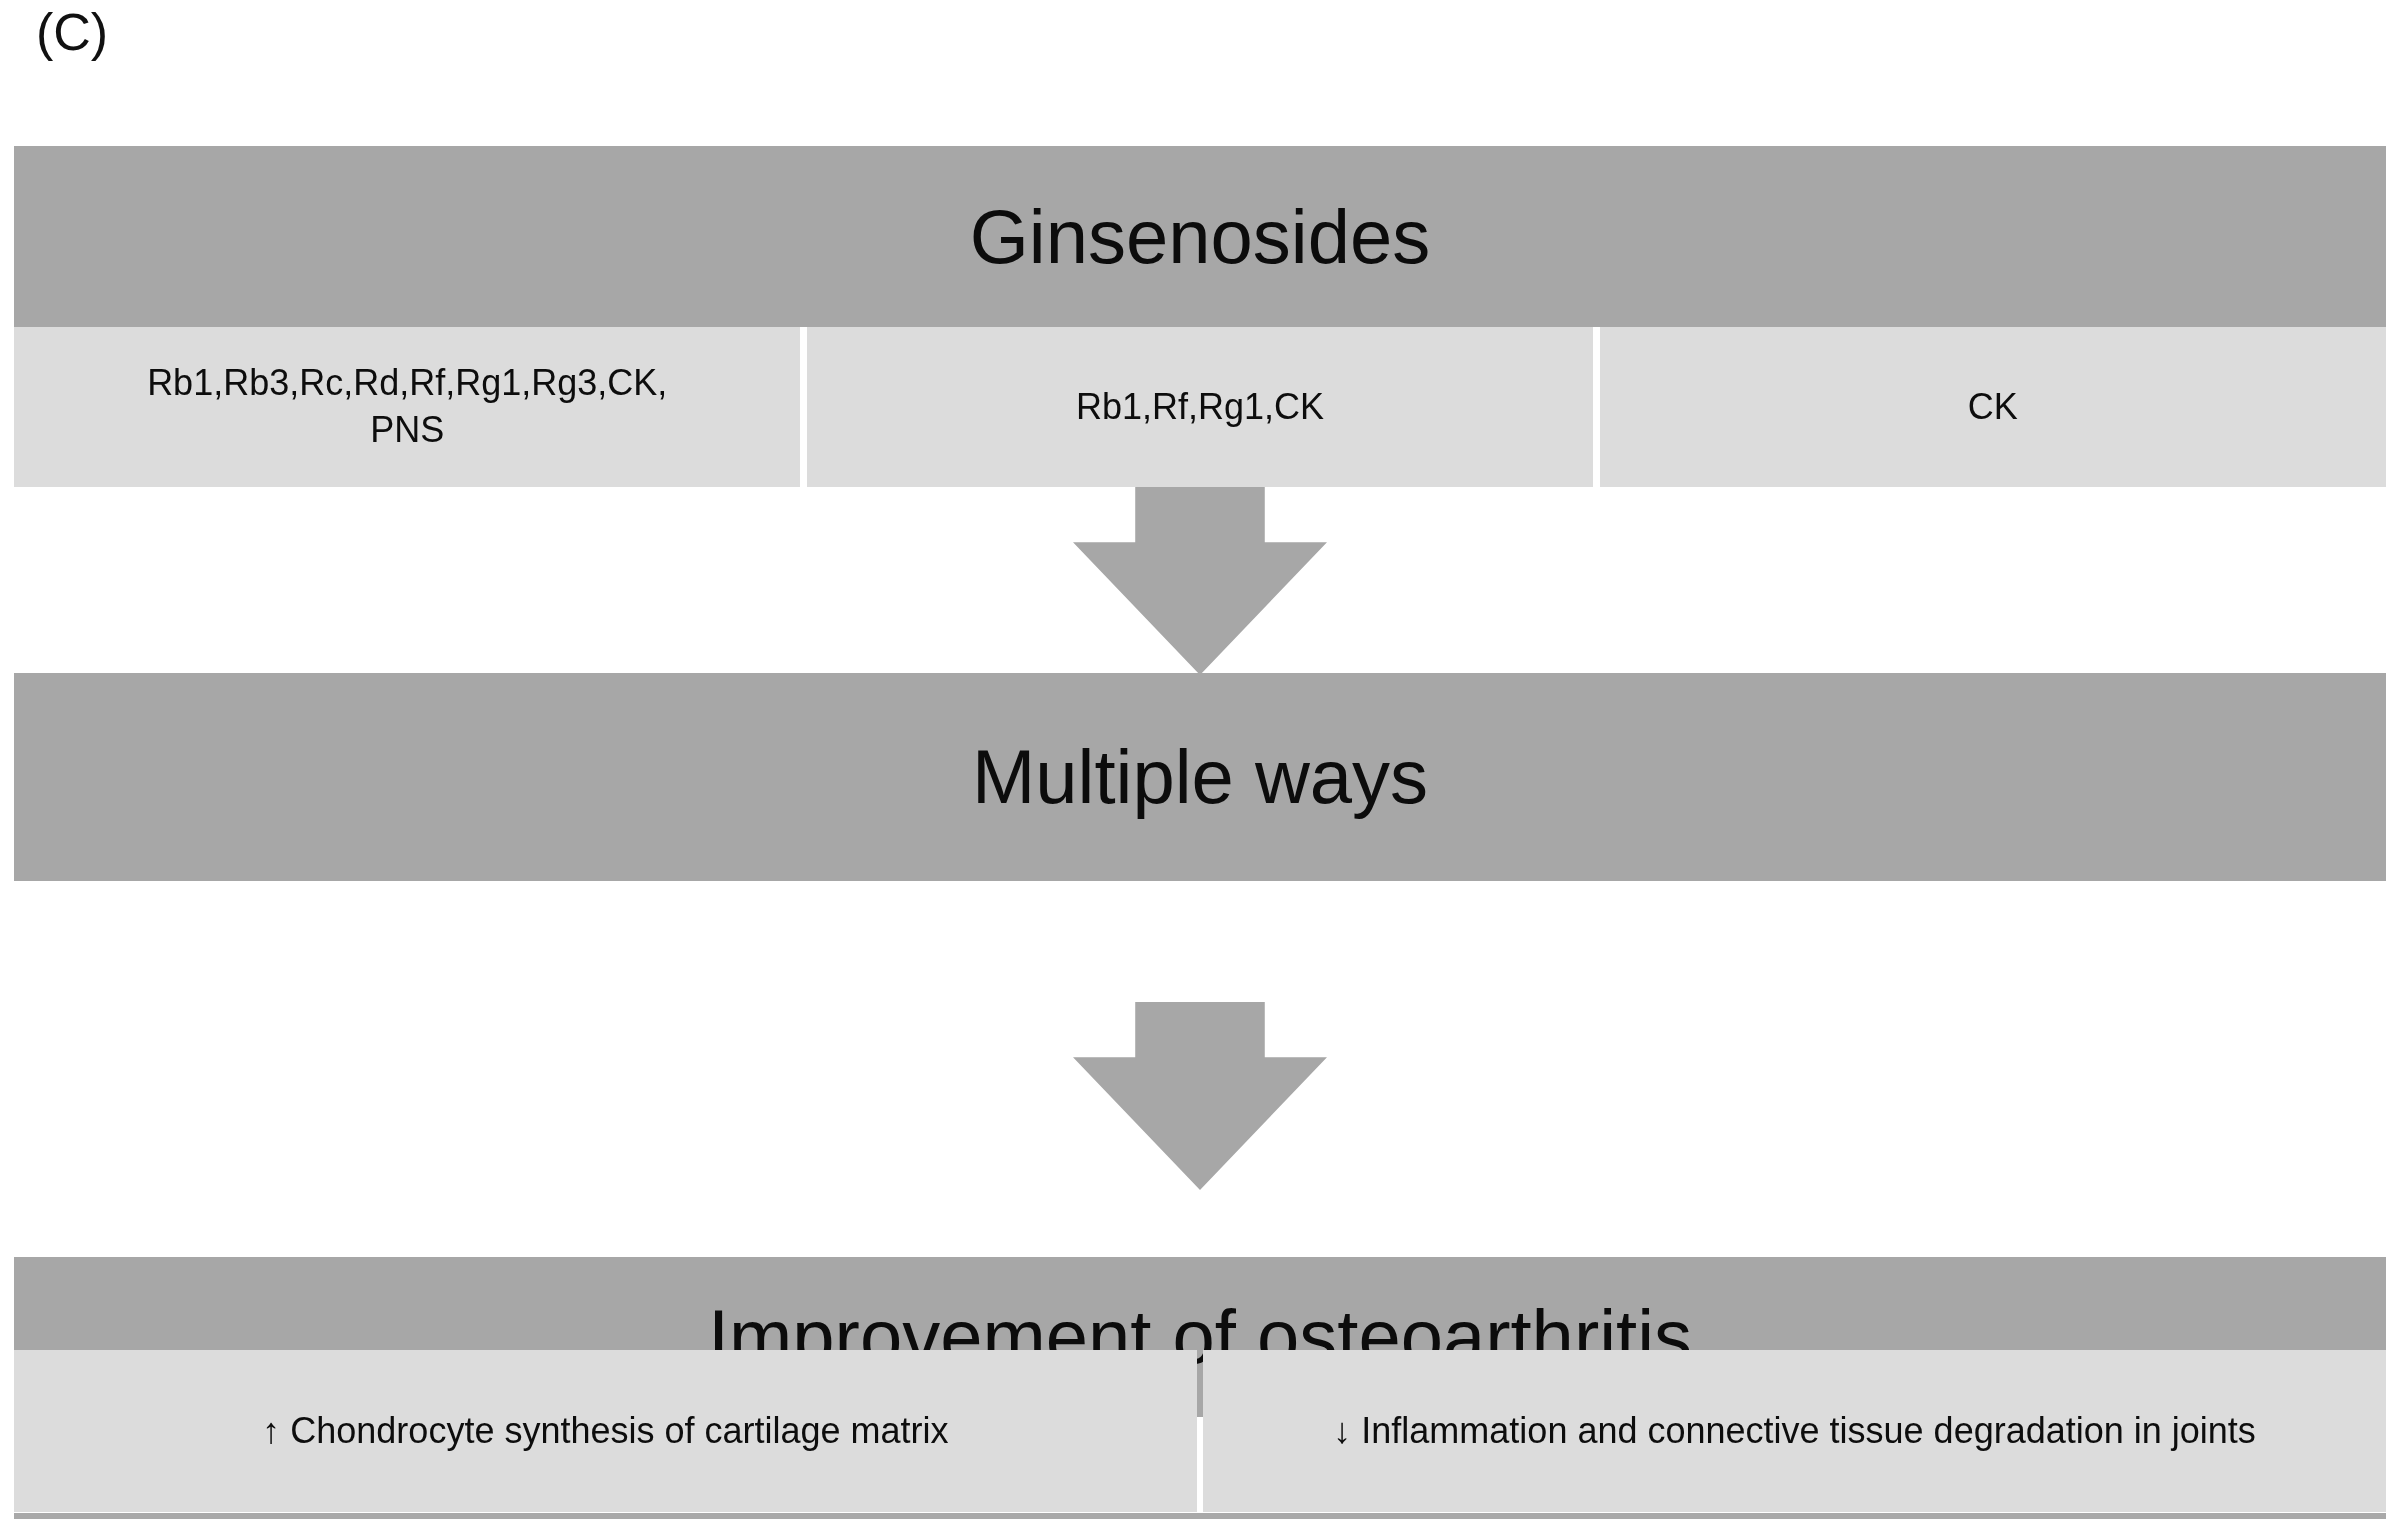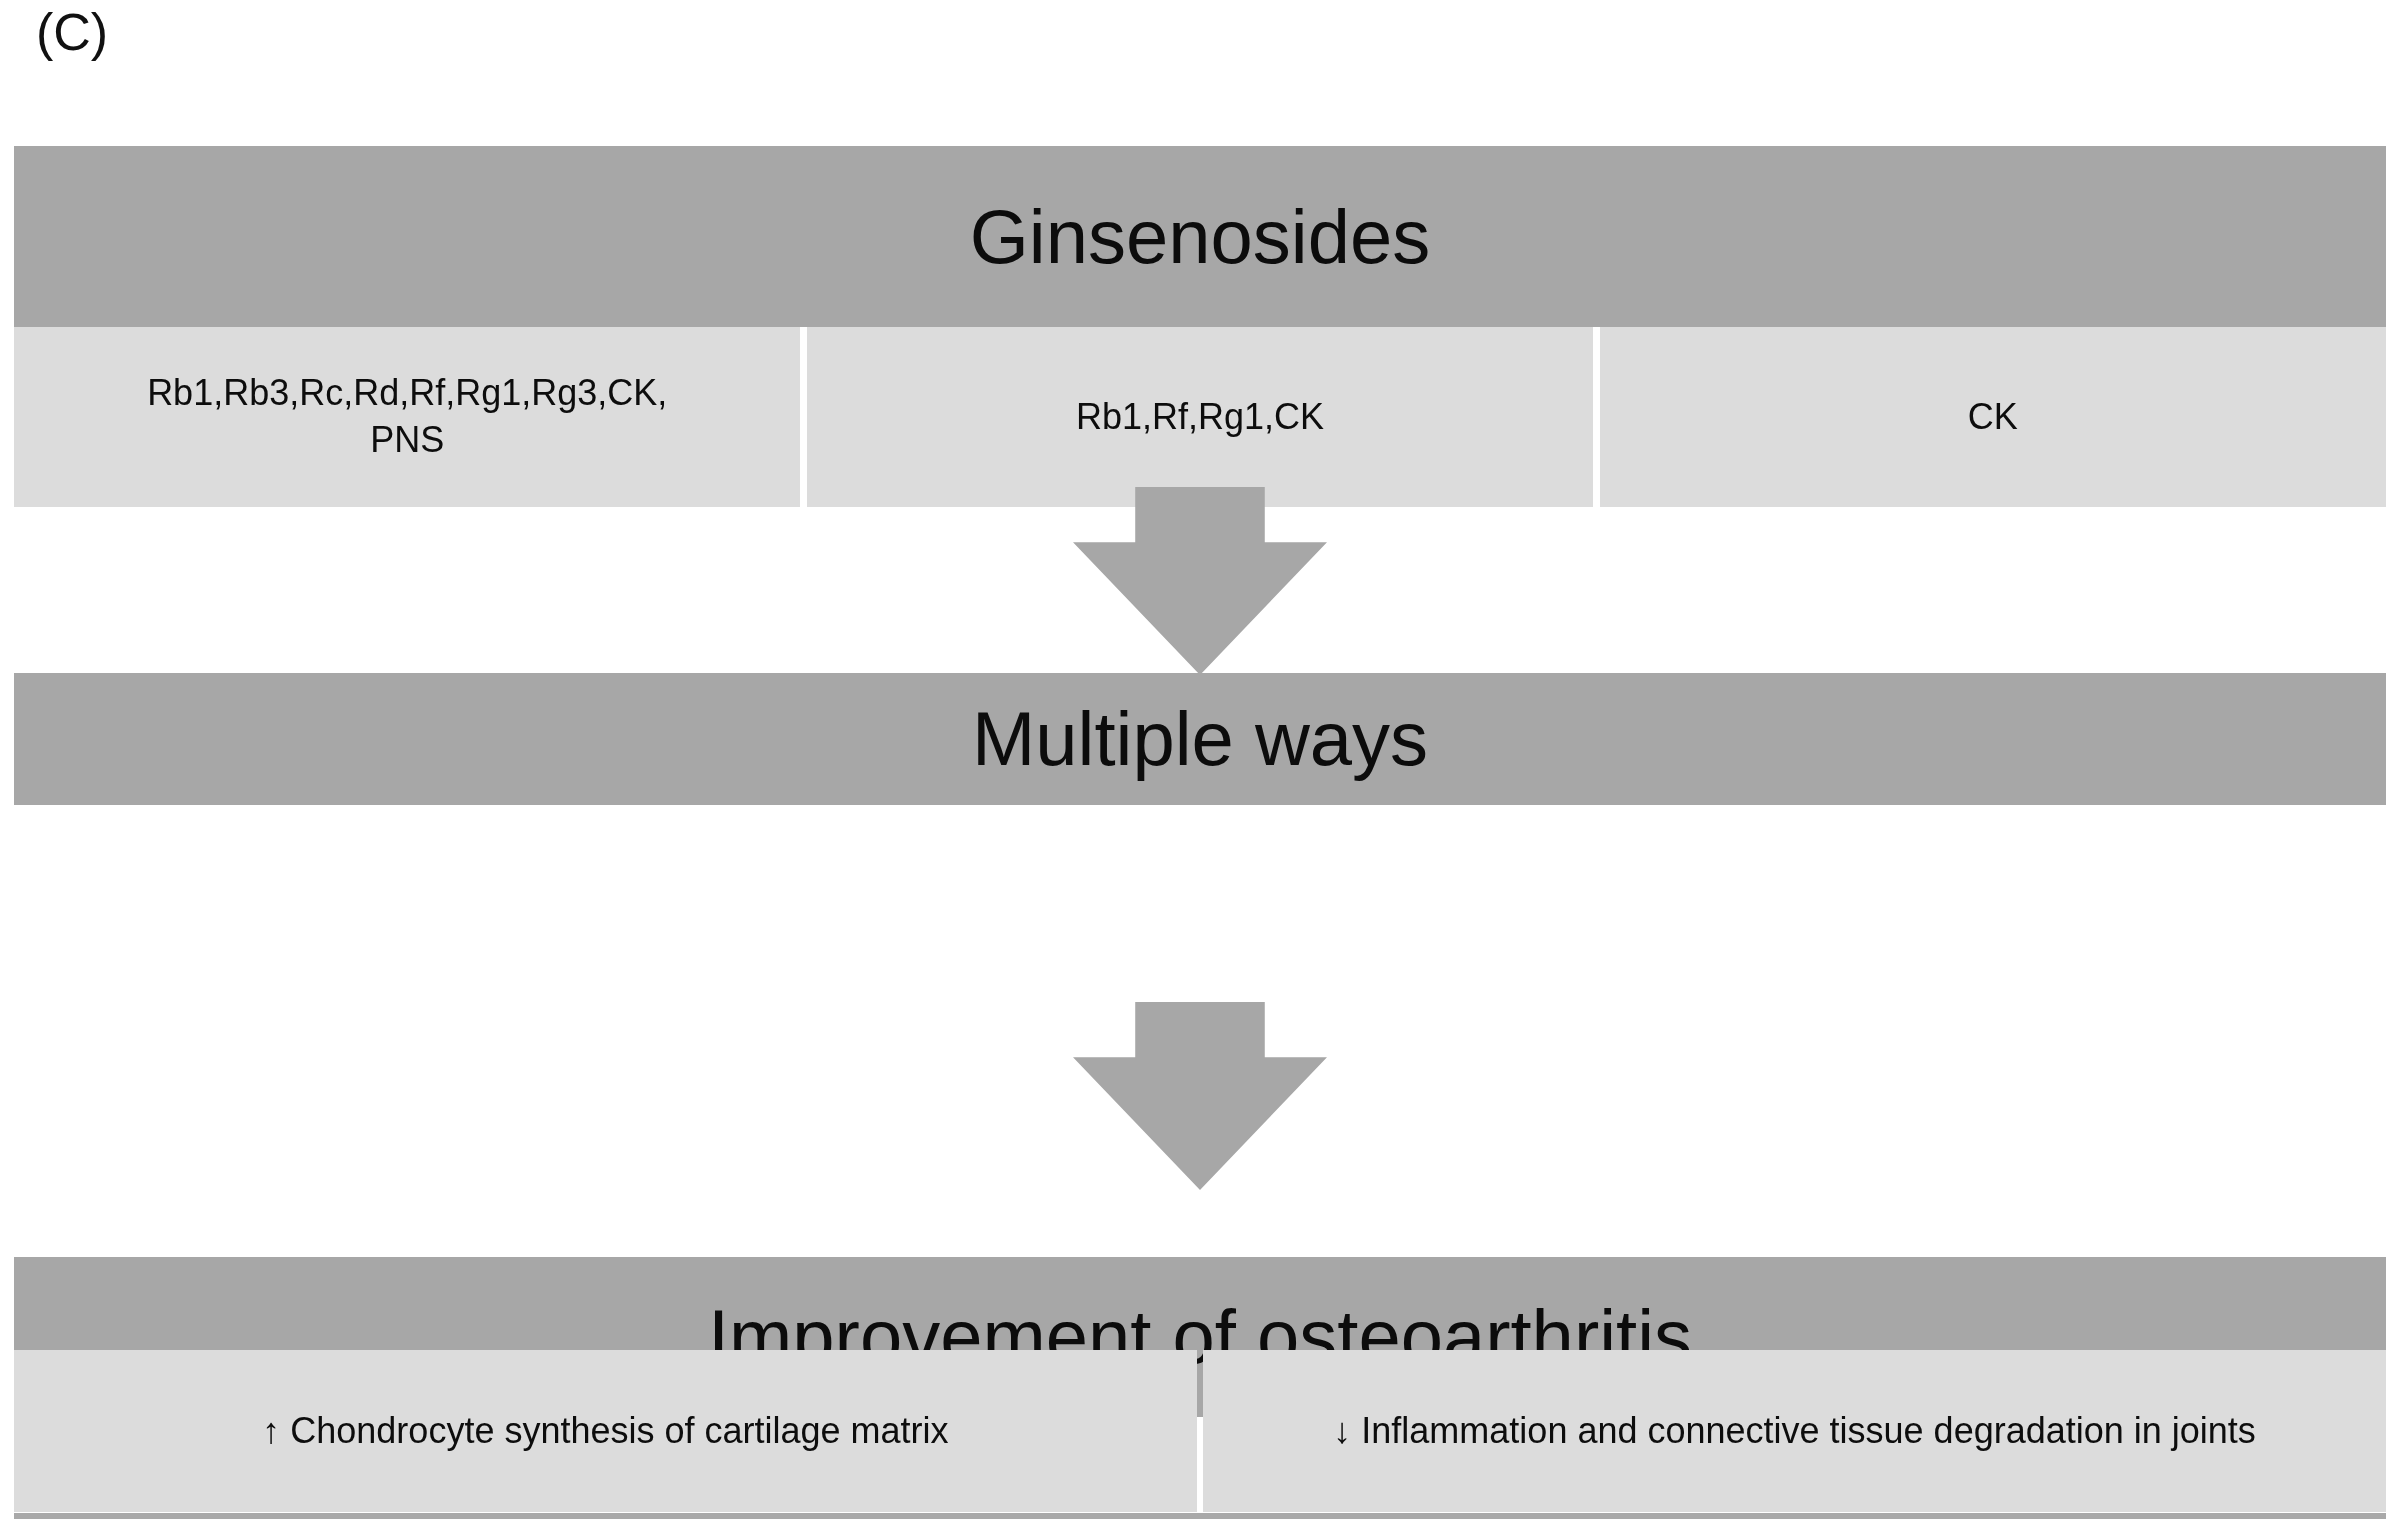--- a/index.html
+++ b/index.html
@@ -29,31 +29,31 @@
     align-items: center;
     justify-content: center;
   }
   .band-title {
     font-size: 76px;
     color: #0c0c0c;
     text-align: right;
     line-height: 1.1;
   }
   #band-ginsenosides { top: 146px; height: 181px; }
-  #band-multiple-ways { top: 673px; height: 132px; }
+  #band-multiple-ways { top: 673px; height: 208px; }
   #band-improvement  { top: 1257px; height: 160px; }
 
   .cells {
     position: absolute;
     left: 14px;
     width: 2372px;
     display: flex;
     column-gap: 6.3px;
   }
-  #row-ginsenosides { top: 327px;  height: 180px; }
+  #row-ginsenosides { top: 327px;  height: 160px; }
   #row-multiple-ways { top: 843px; height: 160px; }
   #row-improvement  { top: 1350px; height: 162px; }
 
   .cell {
     flex: 1 1 0;
     background: #dcdcdc;
     display: flex;
     align-items: center;
     justify-content: center;
     text-align: center;

